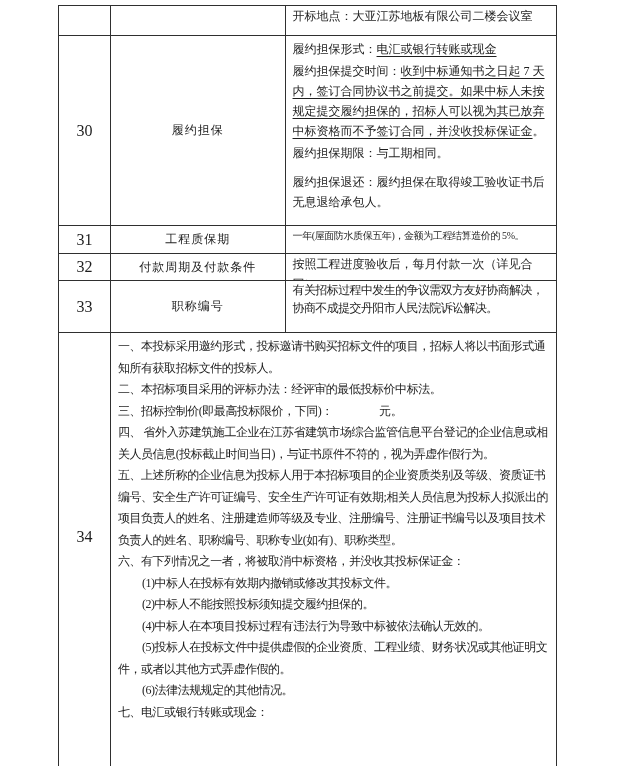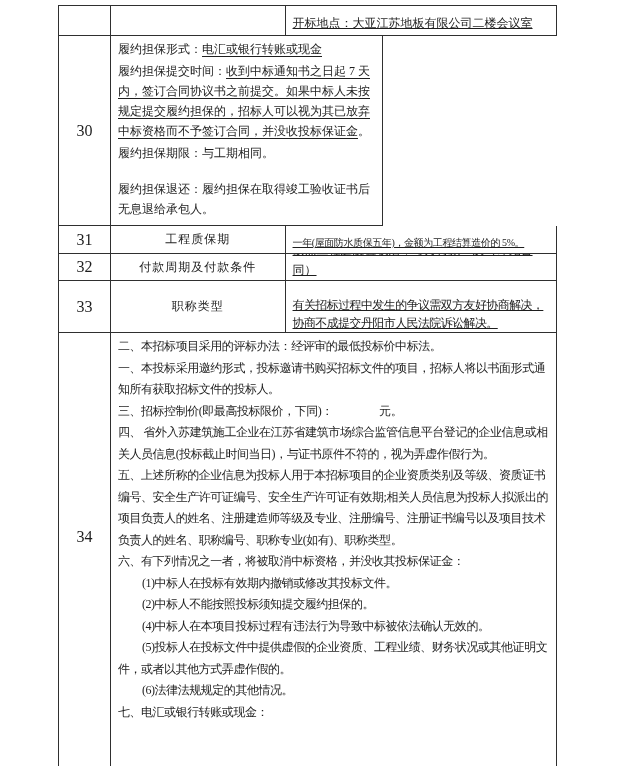--- a/index.html
+++ b/index.html
@@ -44,40 +44,39 @@
     letter-spacing: 1px;
   }
   .c-content {
     width: 272px;
     font-size: 12px;
     padding: 3px 5px 0 7px;
     line-height: 20px;
   }
   .c-content.vc {
     display: flex;
-    align-items: flex-end;
+    align-items: flex-start;
     padding-top: 0;
-    text-decoration: underline;
   }
   .c-merged {
     width: 447px;
     font-size: 12px;
     letter-spacing: -0.45px;
     line-height: 21.5px;
     padding: 3px 3px 0 7px;
     border-bottom: none;
   }
   .c-num.top34 {
     align-items: flex-start;
     padding-top: 195px;
     border-bottom: none;
   }
   p { margin: 0; }
   .paras p { margin: 0 0 2px 0; }
-  .paras p.gap { margin-top: 16px; }
+  .paras p.gap { margin-top: 9px; }
   .paras34 p { margin: 0; }
   p.indent { text-indent: 2em; }
   .u { text-decoration: underline; text-underline-offset: 3px; text-align: right; }
   .tight { font-size: 10px; letter-spacing: -0.4px; white-space: nowrap; }
   .tight2 { letter-spacing: -0.6px; line-height: 18px; }
 </style>
 </head>
 <body>
 
 <div class="page">
@@ -88,20 +87,21 @@
       <div class="cell c-label"></div>
       <div class="cell c-content vc">
         <div class="paras">
             <p>开标地点：大亚江苏地板有限公司二楼会议室</p>
           </div>
       </div>
     </div>
 
     <div class="row" style="height:190px">
       <div class="cell c-num">30</div>
+      <div class="cell c-label">履约担保</div>
       <div class="cell c-content">
         <div class="paras">
             <p><span>履约担保形式：</span><span class="u">电汇或银行转账或现金</span></p>
             <p><span>履约担保提交时间：</span><span class="u">收到中标通知书之日起 7 天内，签订合同协议书之前提交。如果中标人未按规定提交履约担保的，招标人可以视为其已放弃中标资格而不予签订合同，并没收投标保证金</span><span>。</span></p>
             <p>履约担保期限：与工期相同。</p>
             <p class="gap">履约担保退还：履约担保在取得竣工验收证书后无息退给承包人。</p>
             <p class="gap">履约担保的金额：人民币贰拾万元整</p>
           </div>
       </div>
     </div>
@@ -117,32 +117,32 @@
     <div class="row" style="height:27px">
       <div class="cell c-num">32</div>
       <div class="cell c-label">付款周期及付款条件</div>
       <div class="cell c-content vc">
         <span>按照工程进度验收后，每月付款一次（详见合同）</span>
       </div>
     </div>
 
     <div class="row" style="height:52px">
       <div class="cell c-num">33</div>
-      <div class="cell c-label">职称类型</div>
+      <div class="cell c-label">职称编号</div>
       <div class="cell c-content vc">
         <span class="tight2">有关招标过程中发生的争议需双方友好协商解决，协商不成提交丹阳市人民法院诉讼解决。</span>
       </div>
     </div>
 
     <div class="row" style="height:520px">
       <div class="cell c-num top34">34</div>
       <div class="cell c-merged">
         <div class="paras34">
+            <p>一、本投标采用邀约形式，投标邀请书购买招标文件的项目，招标人将以书面形式通知所有获取招标文件的投标人。</p>
             <p>二、本招标项目采用的评标办法：经评审的最低投标价中标法。</p>
-            <p>一、本投标采用邀约形式，投标邀请书购买招标文件的项目，招标人将以书面形式通知所有获取招标文件的投标人。</p>
             <p>三、招标控制价(即最高投标限价，下同)：　　　　元。</p>
             <p>四、 省外入苏建筑施工企业在江苏省建筑市场综合监管信息平台登记的企业信息或相关人员信息(投标截止时间当日)，与证书原件不符的，视为弄虚作假行为。</p>
             <p>五、上述所称的企业信息为投标人用于本招标项目的企业资质类别及等级、资质证书编号、安全生产许可证编号、安全生产许可证有效期;相关人员信息为投标人拟派出的项目负责人的姓名、注册建造师等级及专业、注册编号、注册证书编号以及项目技术负责人的姓名、职称编号、职称专业(如有)、职称类型。</p>
             <p>六、有下列情况之一者，将被取消中标资格，并没收其投标保证金：</p>
             <p class="indent">(1)中标人在投标有效期内撤销或修改其投标文件。</p>
             <p class="indent">(2)中标人不能按照投标须知提交履约担保的。</p>
             <p class="indent">(4)中标人在本项目投标过程有违法行为导致中标被依法确认无效的。</p>
             <p class="indent">(5)投标人在投标文件中提供虚假的企业资质、工程业绩、财务状况或其他证明文件，或者以其他方式弄虚作假的。</p>
             <p class="indent">(6)法律法规规定的其他情况。</p>
             <p>七、电汇或银行转账或现金：</p>

